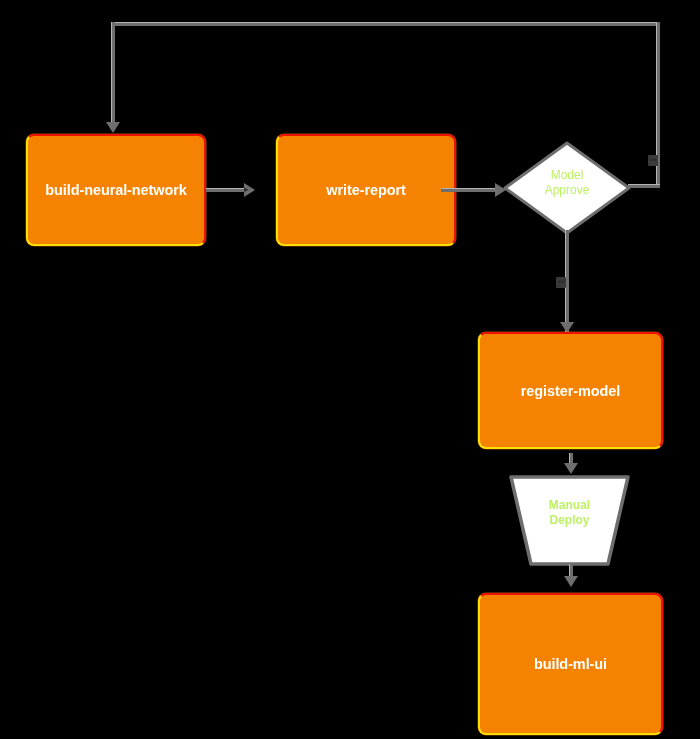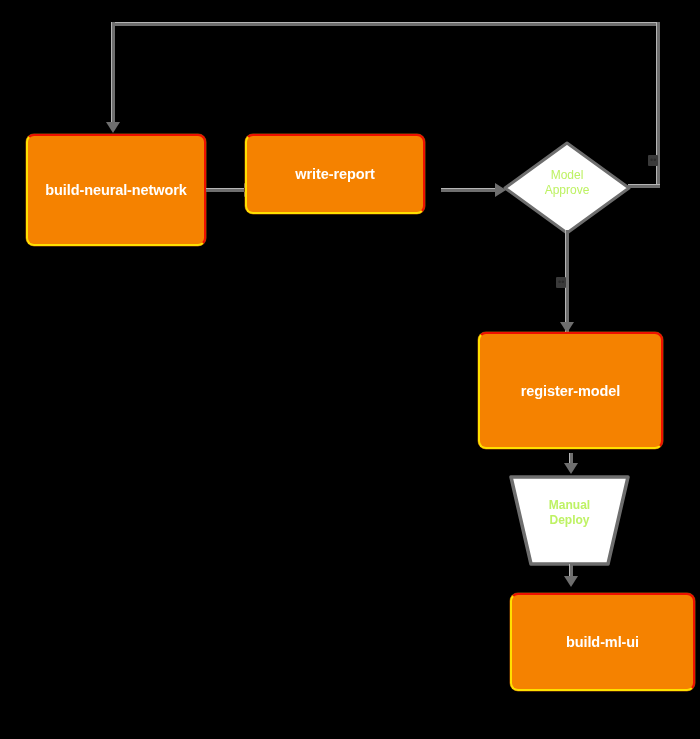--- a/index.html
+++ b/index.html
@@ -114,21 +114,21 @@
   <div class="edge-marker" style="left:648px; top:155px;">••</div>
 
   <div class="task-node" style="left:26px; top:134px; width:180px; height:112px;">
     <span class="task-label">build-neural-network</span>
   </div>
 
   <div class="edge-h" style="left:206px; top:188px; width:40px;"></div>
   <div class="arrow-right" style="left:244px; top:183px;"></div>
   <div class="edge-marker" style="left:242px; top:184px; background:transparent;">▸</div>
 
-  <div class="task-node" style="left:245px; top:134px; width:180px; height:80px;">
+  <div class="task-node" style="left:276px; top:134px; width:180px; height:112px;">
     <span class="task-label">write-report</span>
   </div>
 
   <div class="edge-h" style="left:441px; top:188px; width:62px;"></div>
   <div class="arrow-right" style="left:495px; top:183px;"></div>
 
   <svg class="gate-shape" style="left:502px; top:140px;" width="130" height="96" viewBox="0 0 130 96">
     <polygon points="65,3 127,48 65,93 3,48" fill="#FFFFFF" stroke="#6E6E6E" stroke-width="3" stroke-linejoin="round"></polygon>
   </svg>
   <div class="gate-label" style="left:502px; top:168px; width:130px;">Model
@@ -147,17 +147,17 @@
 
   <svg class="gate-shape" style="left:502px; top:473px;" width="135" height="95" viewBox="0 0 135 95">
     <polygon points="9,4 126,4 106,91 29,91" fill="#FFFFFF" stroke="#6E6E6E" stroke-width="3.5" stroke-linejoin="round"></polygon>
   </svg>
   <div class="gate-label" style="left:502px; top:498px; width:135px;font-weight:bold;">Manual
 Deploy</div>
 
   <div class="edge-v" style="left:569px; top:564px; height:19px;"></div>
   <div class="arrow-down" style="left:564px; top:576px;"></div>
 
-  <div class="task-node" style="left:478px; top:593px; width:185px; height:98px;margin-left:32px;">
+  <div class="task-node" style="left:478px; top:593px; width:185px; height:142px;">
     <span class="task-label">build-ml-ui</span>
   </div>
 
 </div>
 
 </body></html>

